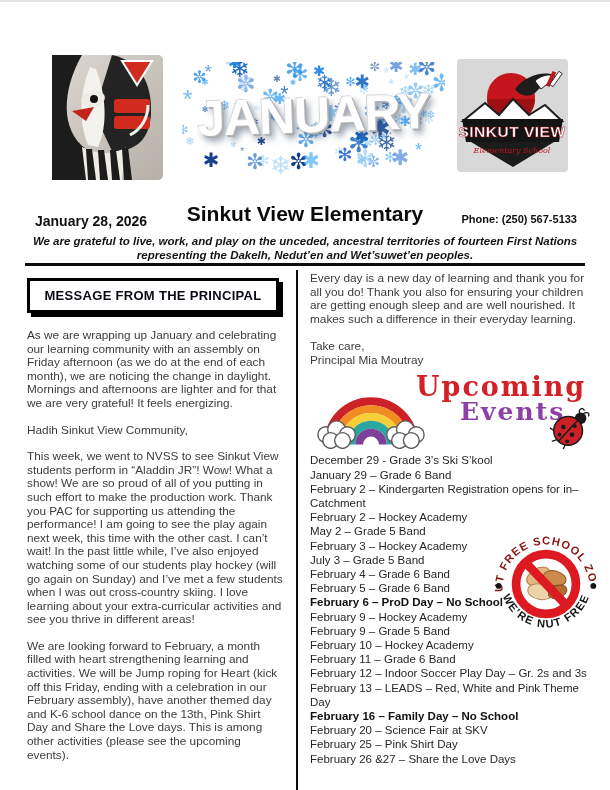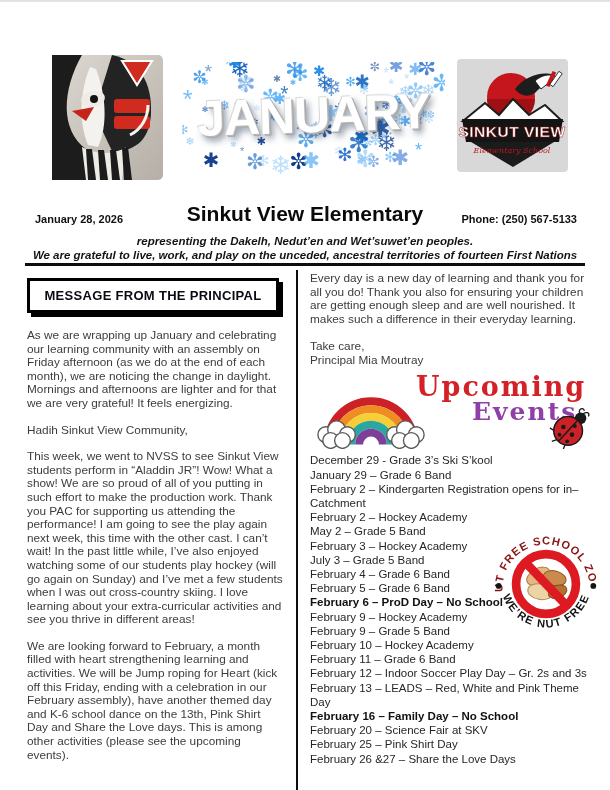--- a/index.html
+++ b/index.html
@@ -12,21 +12,21 @@
   .mask-img{position:absolute;left:52px;top:53px;width:111px;height:125px;}
   .banner{position:absolute;left:182px;top:60px;width:263px;height:112px;background:#fff;overflow:hidden;}
   .flake{position:absolute;line-height:1;pointer-events:none;}
   .banner-month{
     position:absolute;left:0;right:0;top:24px;text-align:center;z-index:5;
     font-size:50px;font-weight:bold;letter-spacing:-1px;color:#fff;transform:rotate(-2deg);
     text-shadow:-1px -1px 0 #d8d8d8,1px 1px 0 #b9b9b9,2px 2px 0 #a9a9a9,4px 5px 7px rgba(40,60,90,.55);
   }
   .logo-img{position:absolute;left:457px;top:57px;width:111px;height:113px;}
   
-  .date-label{position:absolute;left:35px;top:211px;font-size:11px;font-weight:bold;color:#111;}
+  .date-label{position:absolute;left:35px;top:211px;font-size:14px;font-weight:bold;color:#111;}
   .page-title{position:absolute;left:0;right:0;top:200px;text-align:center;font-size:21px;font-weight:bold;color:#0a0a0a;}
   .phone-label{position:absolute;right:33px;top:211px;font-size:11px;font-weight:bold;color:#111;}
   .acknowledgement{position:absolute;left:0;right:0;top:232px;text-align:center;font-size:11.5px;font-weight:bold;font-style:italic;line-height:14px;color:#141414;}
   .thick-rule{position:absolute;left:25px;right:25px;top:261px;height:3px;background:#0d0d0d;}
   
   .columns{position:absolute;left:0;right:0;top:268px;bottom:0;}
   .col-divider{position:absolute;left:296px;top:0;bottom:0;width:2px;background:#0d0d0d;}
   .col-left{position:absolute;left:27px;top:6px;width:256px;}
   .col-right{position:absolute;left:310px;top:2px;width:286px;}
   .principal-box{
@@ -34,21 +34,21 @@
     text-align:center;font-weight:bold;font-size:13px;letter-spacing:.3px;color:#0a0a14;
     padding:7px 2px;margin:2px 4px 16px 0;
   }
   .body-text{margin:0 0 13px 0;font-size:11.8px;line-height:13.6px;color:#3c3c3c;}
   .closing{margin:0 0 10px 0;font-size:11.8px;line-height:14px;color:#3c3c3c;}
   
   .events-graphic{position:relative;height:72px;margin:0 0 4px 0;}
   .rainbow{position:absolute;left:2px;top:0;}
   .ue-title{position:absolute;left:106px;top:-4px;font-family:"DejaVu Serif",serif;font-weight:bold;}
   .ue-line1{font-size:27px;letter-spacing:2px;line-height:27px;text-align:right;}
-  .ue-line2{font-size:25px;letter-spacing:2px;line-height:24px;margin-left:56px;}
+  .ue-line2{font-size:25px;letter-spacing:2px;line-height:24px;margin-left:44px;}
   .ladybug{position:absolute;left:238px;top:26px;}
   
   .events-list{font-size:11.5px;line-height:14.2px;color:#262626;}
   .event-line{white-space:normal;}
   .event-line.bold{font-weight:bold;color:#111;}
   
   .nut-badge{position:absolute;left:490px;top:524px;}
 </style>
 </head>
 <body>
@@ -192,22 +192,22 @@
     <polygon points="5,60 106,60 102,83 9,83" fill="#141414"></polygon>
     <text x="55" y="78" text-anchor="middle" font-family="Liberation Sans, sans-serif" font-size="15.5" font-weight="bold" fill="#fff" stroke="#a31515" stroke-width="0.45" letter-spacing="0.5">SINKUT VIEW</text>
     <path d="M14,83 L97,83 L56,108 Z" fill="#1b1b1b"></path>
     <text x="55" y="94" text-anchor="middle" font-family="DejaVu Serif, serif" font-style="italic" font-size="8" fill="#c4161c">Elementary School</text>
   </svg>
 
   <div class="date-label">January 28, 2026</div>
   <div class="page-title">Sinkut View Elementary</div>
   <div class="phone-label">Phone: (250) 567-5133</div>
   <div class="acknowledgement">
+    <div>We are grateful to live, work, and play on the unceded, ancestral territories of fourteen First Nations</div>
     <div>representing the Dakelh, Nedut’en and Wet’suwet’en peoples.</div>
-    <div>We are grateful to live, work, and play on the unceded, ancestral territories of fourteen First Nations</div>
   </div>
   <div class="thick-rule"></div>
 
   <div class="columns">
     <div class="col-divider"></div>
 
     <div class="col-left">
       <div class="principal-box">MESSAGE FROM THE PRINCIPAL</div>
       <p class="body-text">As we are wrapping up January and celebrating our learning community with an assembly on Friday afternoon (as we do at the end of each month), we are noticing the change in daylight. Mornings and afternoons are lighter and for that we are very grateful! It feels energizing.</p>
       <p class="body-text">Hadih Sinkut View Community,</p>

